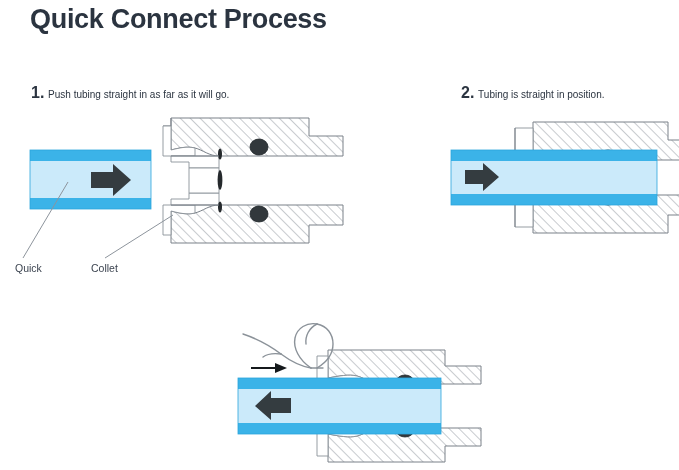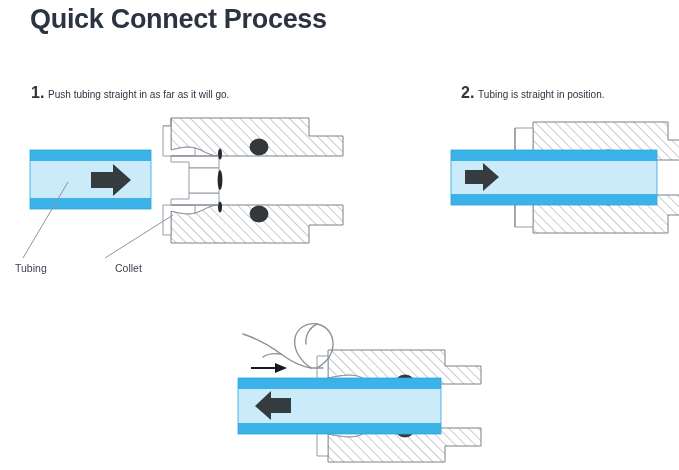--- a/index.html
+++ b/index.html
@@ -103,22 +103,22 @@
       <rect class="tube-wall" x="17" y="88" width="121" height="11"></rect>
       <rect class="tube-outline" x="17" y="40" width="121" height="59"></rect>
     </g>
 
     <path class="blockarrow" d="M 78,62 L 100,62 L 100,54 L 118,70 L 100,86 L 100,78 L 78,78 Z"></path>
 
     <path class="leader" d="M 55,72 L 10,148"></path>
     <path class="leader" d="M 160,105 L 92,148"></path>
   </svg>
 
-  <div class="callout-text" style="left:2px;top:262px;">Tubing</div>
-  <div class="callout-text" style="left:78px;top:262px;margin-left:24px;">Collet</div>
+  <div class="callout-text" style="left:2px;top:262px;">Quick</div>
+  <div class="callout-text" style="left:78px;top:262px;">Collet</div>
 
   <div class="step-label" style="left:448px;top:84px;">
     <span class="num">2.</span>
     <span class="txt">Tubing is straight in position.</span>
   </div>
 
   <svg class="figure" style="left:420px;top:110px;" width="259" height="135" viewBox="0 0 259 135">
 
     <path class="hatchfill" d="M 100,12 L 235,12 L 235,30 L 259,30 L 259,50 L 235,50 L 150,50
                                C 140,50 134,44 126,42 C 118,40 110,42 100,44 Z"></path>

